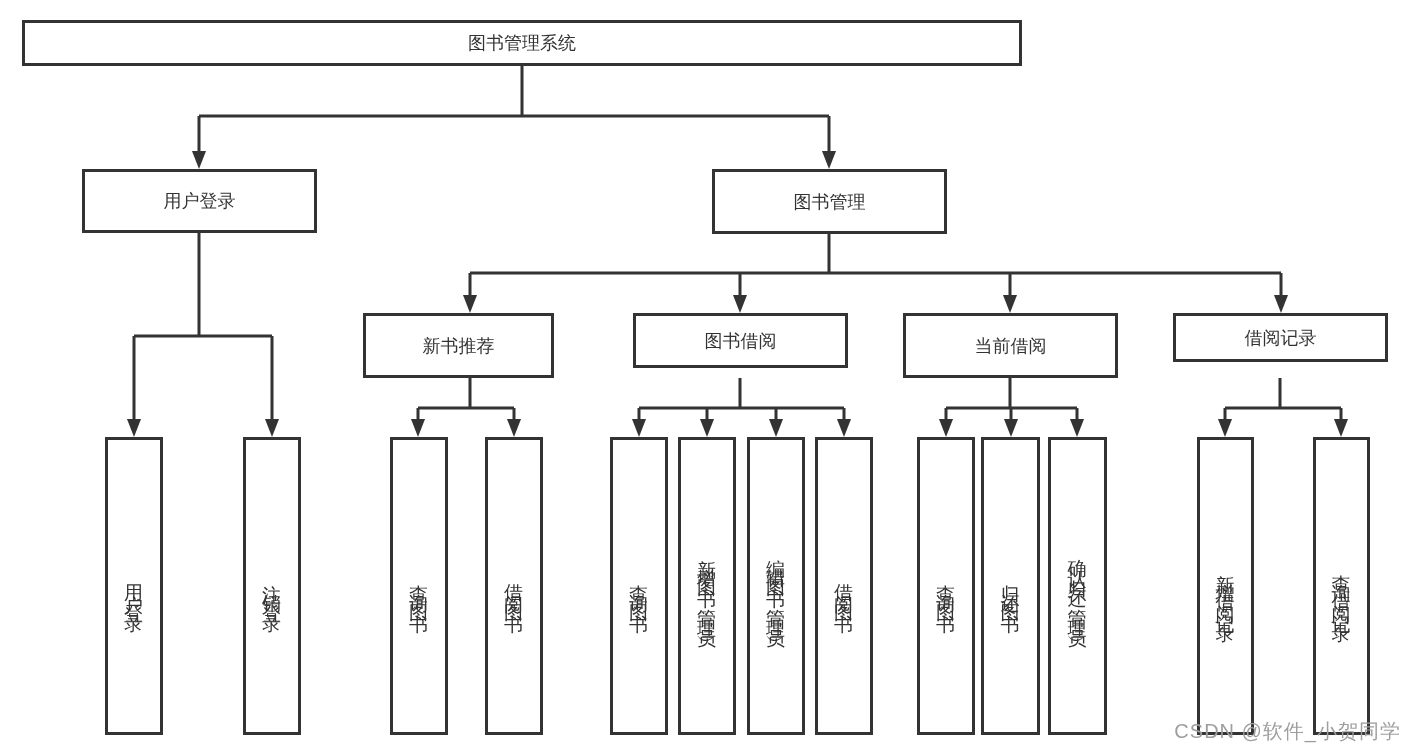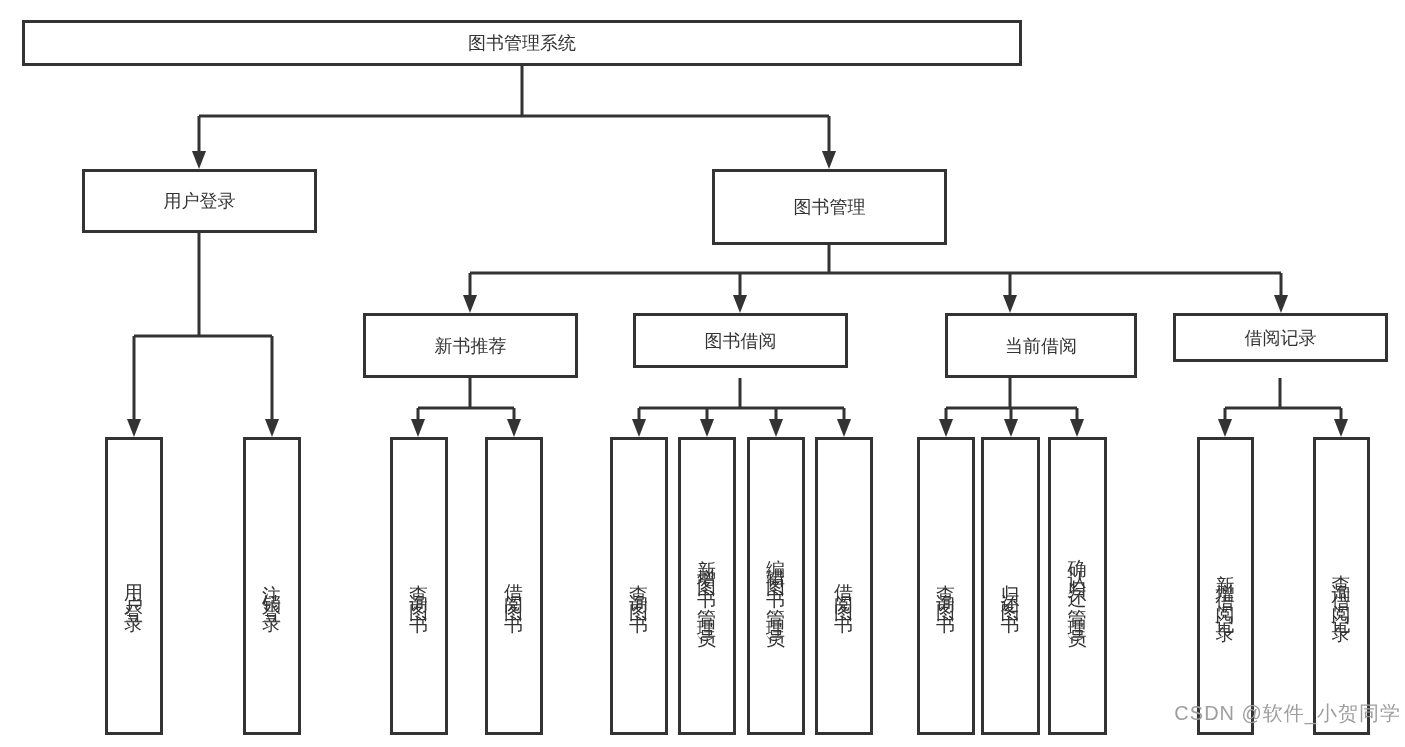--- a/index.html
+++ b/index.html
@@ -15,21 +15,21 @@
     display:flex; align-items:center; justify-content:center;
     text-align:center;
   }
   .hbox { font-size:18px; }
   .vbox {
     writing-mode:vertical-rl; text-orientation:mixed;
     font-size:19px; letter-spacing:10px; line-height:1;
     padding-top:6px;
   }
   .watermark {
-    position:absolute; right:4px; bottom:20px;
+    position:absolute; right:4px; bottom:2px;
     font-size:20px; color:#9e9e9e; letter-spacing:1px;
     white-space:nowrap;
   }
 </style>
 </head>
 <body>
 
 <div id="stage">
 
   <svg id="connectors" width="1405" height="747" viewBox="0 0 1405 747">
@@ -68,25 +68,25 @@
       <polygon points="1004,419 1018,419 1011,437"></polygon>
       <polygon points="1070,419 1084,419 1077,437"></polygon>
       <polygon points="1218,419 1232,419 1225,437"></polygon>
       <polygon points="1334,419 1348,419 1341,437"></polygon>
     </g>
   </svg>
 
   <div class="box hbox" style="left:22px; top:20px; width:1000px; height:46px;">图书管理系统</div>
 
   <div class="box hbox" style="left:82px; top:169px; width:235px; height:64px;">用户登录</div>
-  <div class="box hbox" style="left:712px; top:169px; width:235px; height:76px;">图书管理</div>
+  <div class="box hbox" style="left:712px; top:169px; width:235px; height:65px;">图书管理</div>
 
-  <div class="box hbox" style="left:363px; top:313px; width:215px; height:65px;font-family:Liberation Mono, monospace;">新书推荐</div>
+  <div class="box hbox" style="left:363px; top:313px; width:191px; height:65px;font-family:Liberation Mono, monospace;">新书推荐</div>
   <div class="box hbox" style="left:633px; top:313px; width:215px; height:55px;">图书借阅</div>
-  <div class="box hbox" style="left:903px; top:313px; width:192px; height:65px;margin-left:42px;">当前借阅</div>
+  <div class="box hbox" style="left:903px; top:313px; width:215px; height:65px;">当前借阅</div>
   <div class="box hbox" style="left:1173px; top:313px; width:215px; height:49px;">借阅记录</div>
 
   <div class="box vbox" style="left:105px; top:437px; width:58px; height:298px;">用户登录</div>
   <div class="box vbox" style="left:243px; top:437px; width:58px; height:298px;">注销登录</div>
 
   <div class="box vbox" style="left:390px; top:437px; width:58px; height:298px;">查询图书</div>
   <div class="box vbox" style="left:485px; top:437px; width:58px; height:298px;">借阅图书</div>
 
   <div class="box vbox" style="left:610px; top:437px; width:58px; height:298px;">查询图书</div>
   <div class="box vbox" style="left:678px; top:437px; width:58px; height:298px;">新增图书（管理员）</div>

